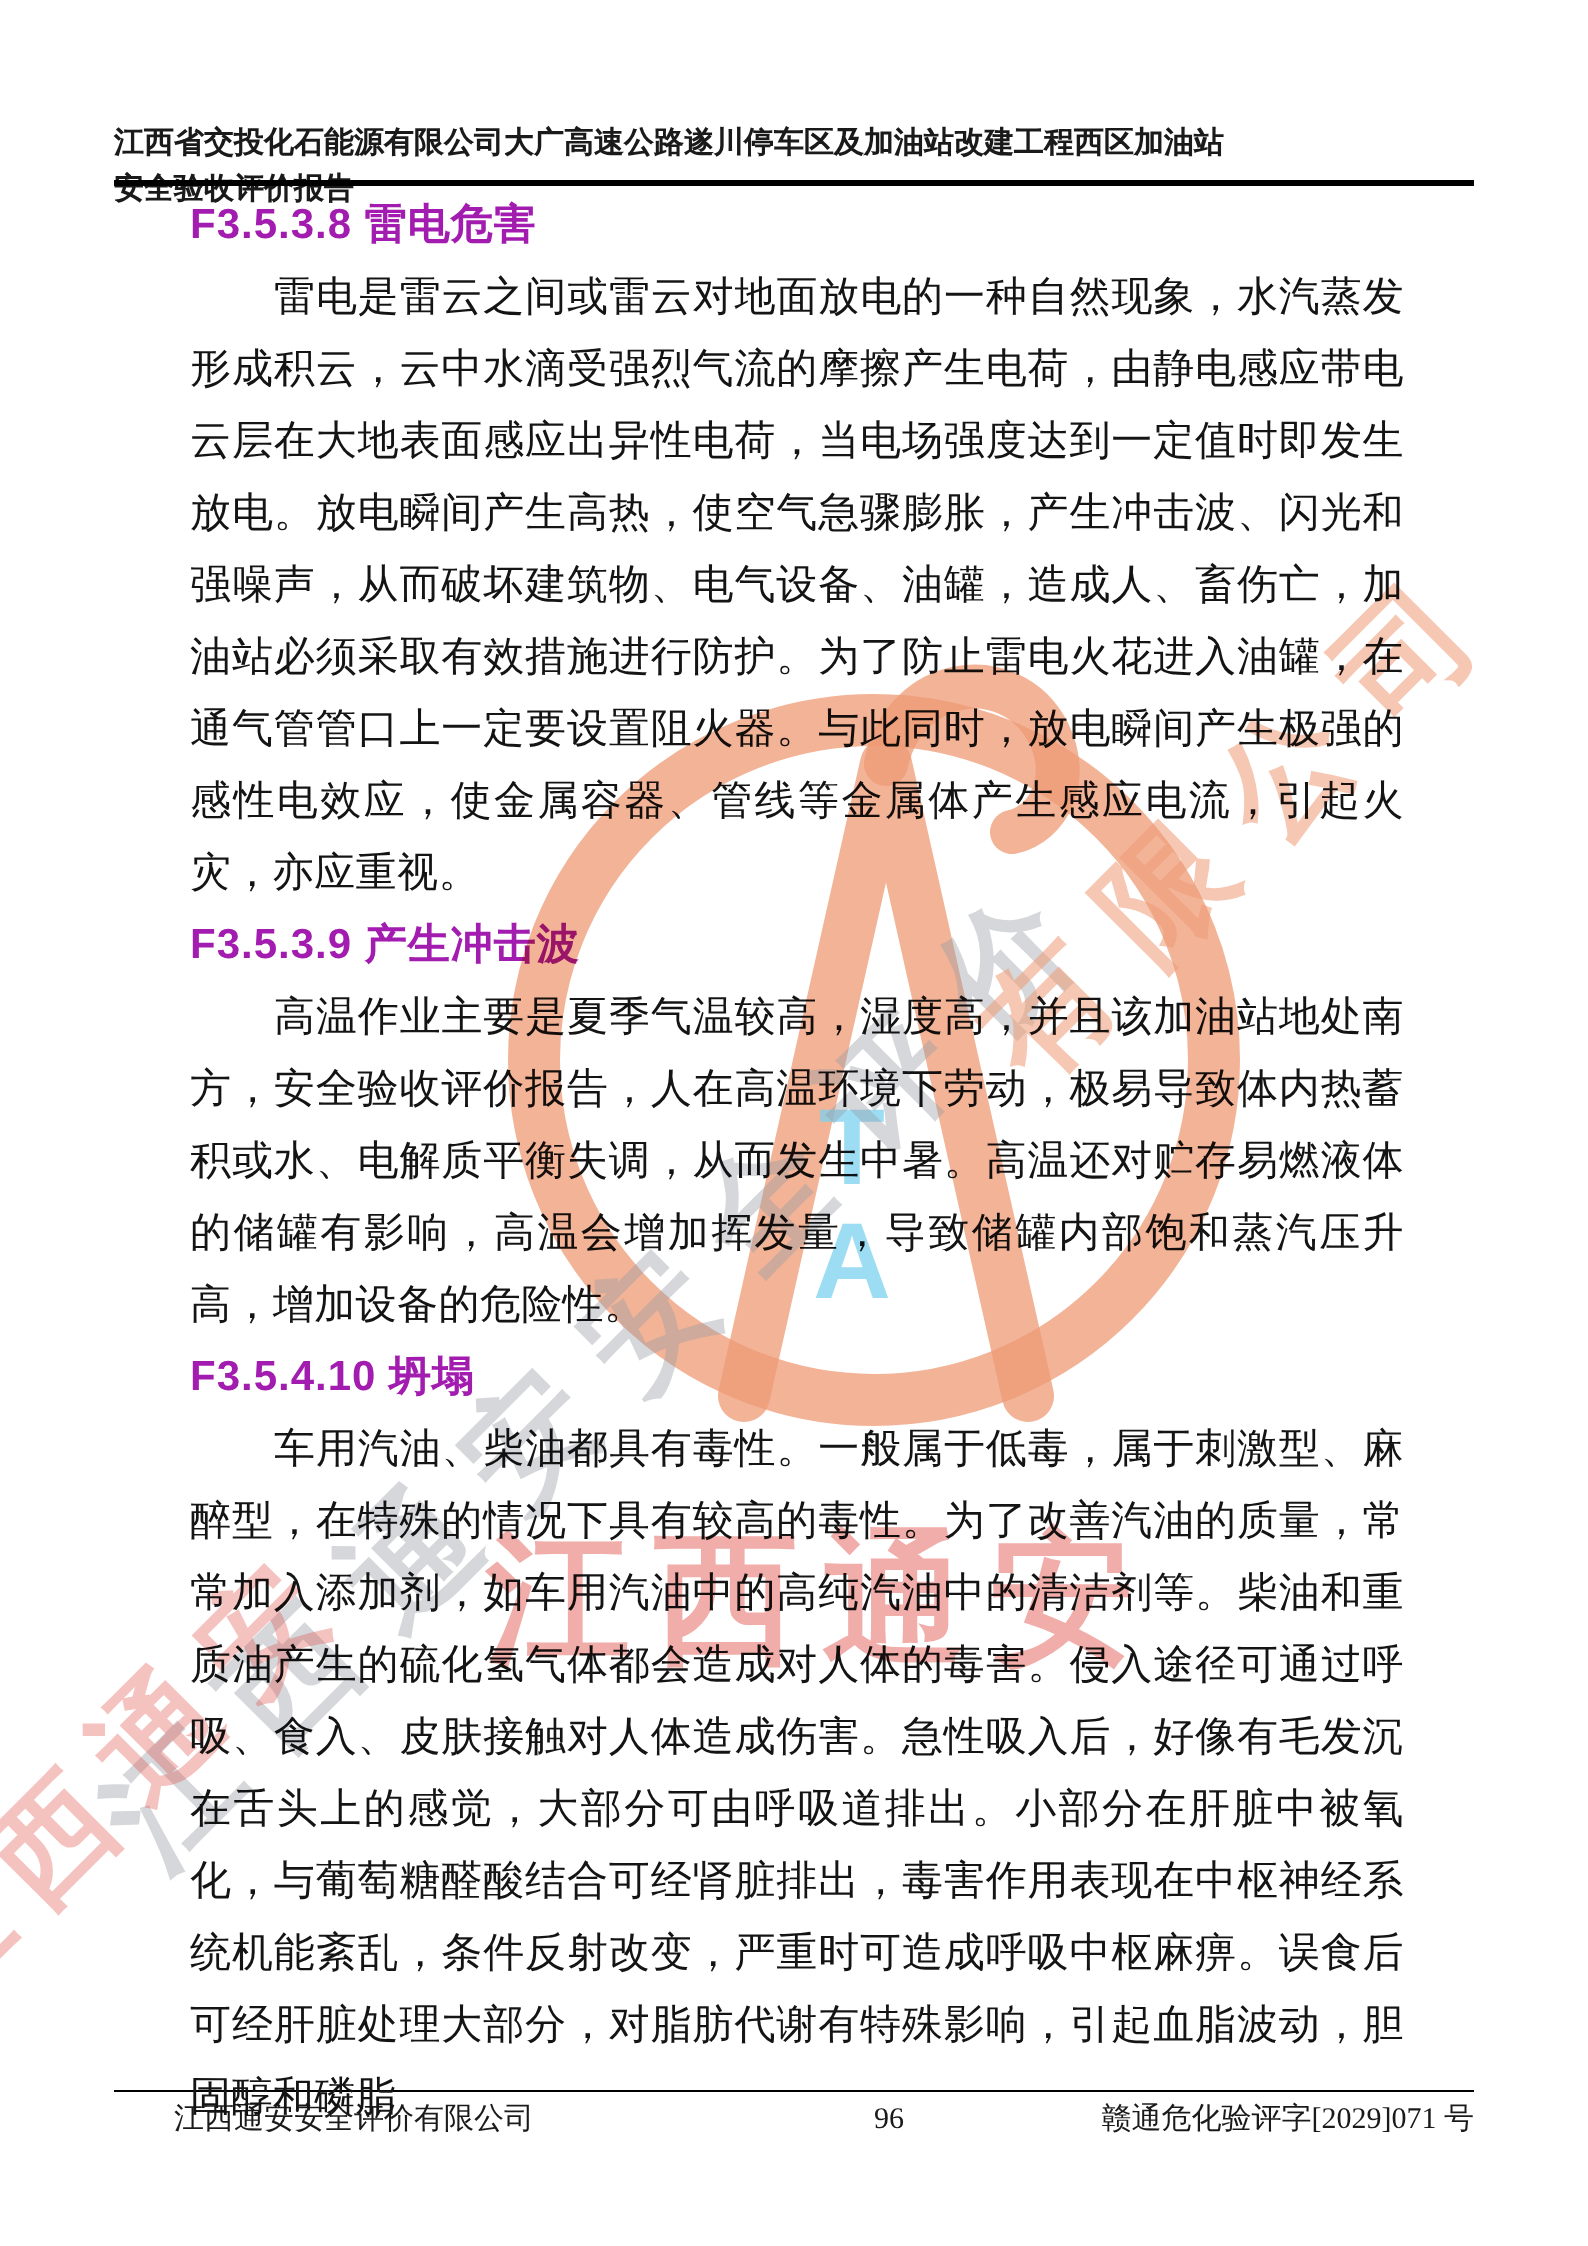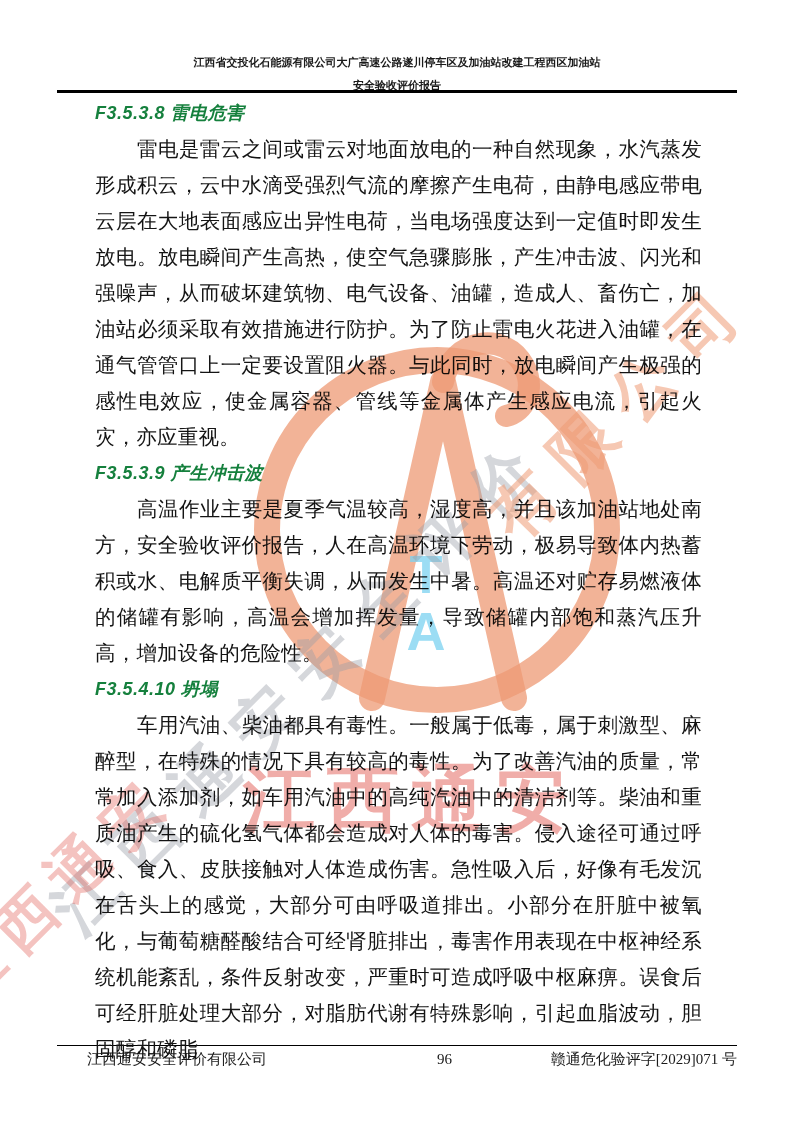--- a/index.html
+++ b/index.html
@@ -4,38 +4,37 @@
 <style>
   * { margin:0; padding:0; box-sizing:border-box; }
   html,body { background:#888; }
   .page {
     position:relative; width:794px; height:1123px; margin:0 auto;
     background:#ffffff; overflow:hidden;
     font-family:"Liberation Serif", serif; color:#111;
   }
   
   .header {
-    position:absolute; top:51px; left:57px; width:680px;
-    text-align:center; font-size:11px; line-height:23px; color:#1a1a1a;
+    position:absolute; top:61px; left:57px; width:680px;
+    text-align:left; font-size:15px; line-height:23px; color:#1a1a1a;
     font-weight:700;
   }
   .header-rule {
     position:absolute; top:90px; left:57px; width:680px; height:3px;
     background:#000;
   }
   
   .content {
     position:absolute; top:95px; left:95px; width:607px;
     font-size:20.5px; line-height:36px; z-index:1;
   }
   .section-heading {
     font-family:"Liberation Sans", sans-serif;
-    font-weight:700; font-size:18px; line-height:36px; color:#15803d;
+    font-weight:700; font-size:21px; line-height:36px; color:#a21caf;
     letter-spacing:0.5px;
-    font-style:italic;
   }
   .section-body {
     text-align:justify; text-indent:2.05em; letter-spacing:0.2px;
     color:#141414;
   }
   
   .footer-rule {
     position:absolute; top:1045px; left:57px; width:680px; height:1px;
     background:#000;
   }

